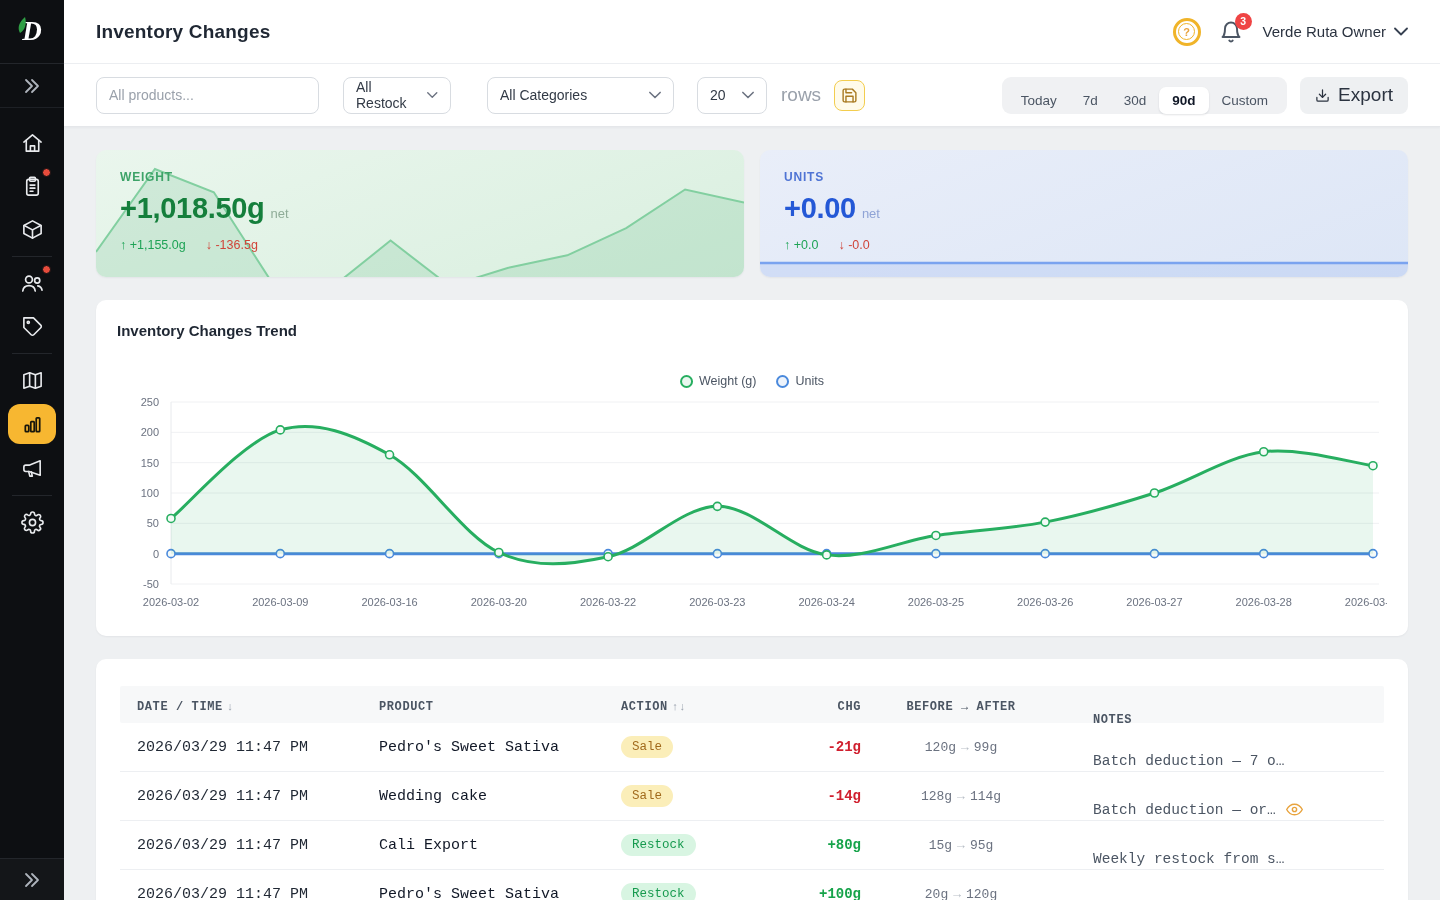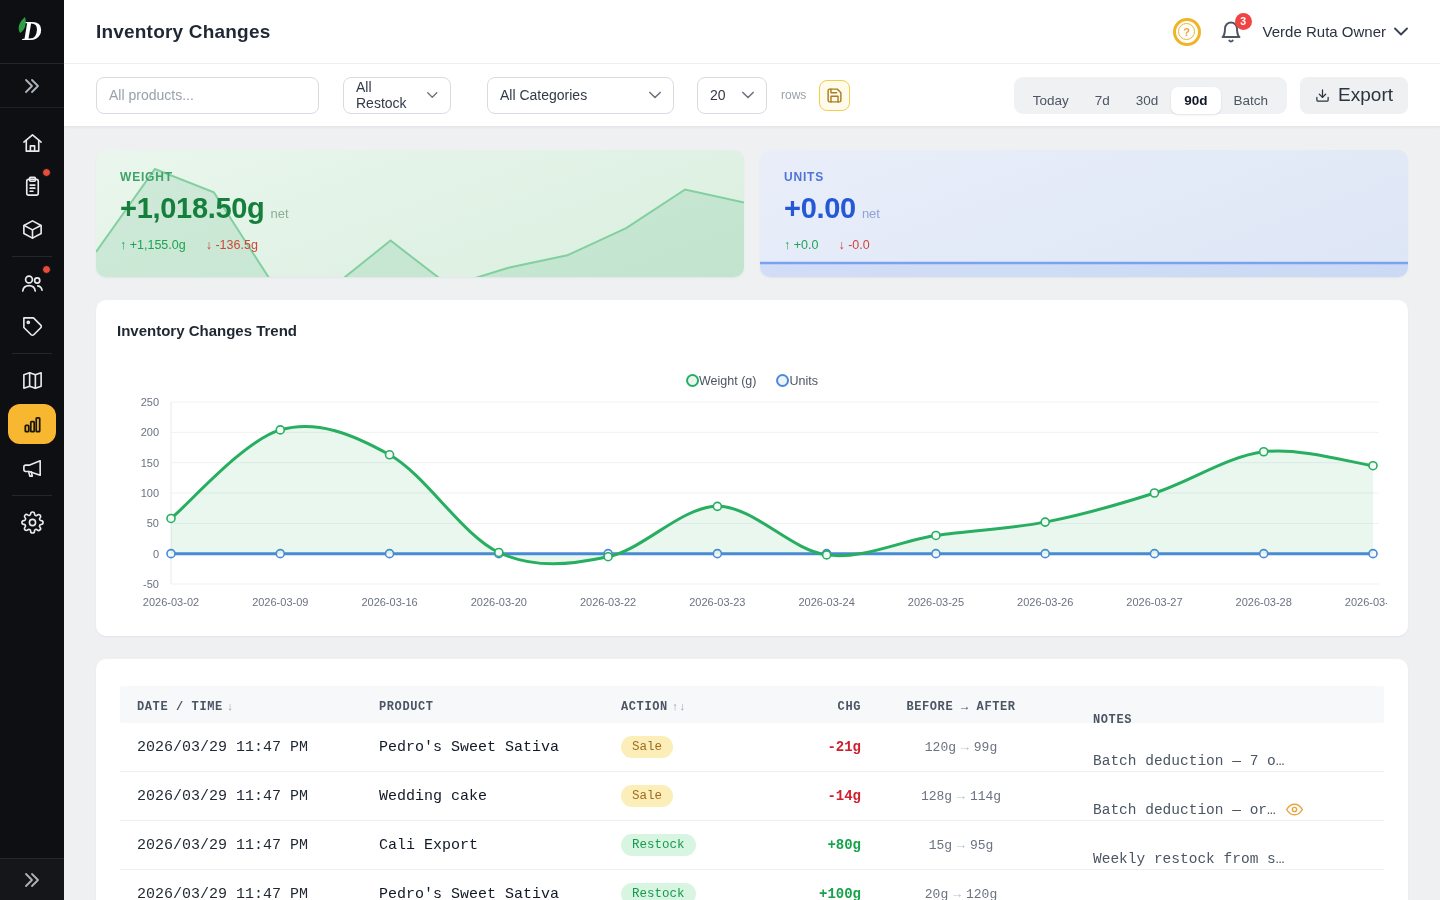--- a/index.html
+++ b/index.html
@@ -31,21 +31,21 @@
   .user-name { font-size:15px; color:#2b3340; }
 
   
   .filterbar { height:63px; background:#fff; display:flex; align-items:center; padding:0 32px; border-bottom:1px solid #e5e7ea; box-shadow:0 1px 2px rgba(15,23,42,.04); position:relative; z-index:5; }
   .search-input { width:223px; height:37px; border:1px solid #d8dce1; border-radius:8px; padding:0 12px; font-size:14px; color:#374151; font-family:inherit; outline:none; }
   .search-input::placeholder { color:#9aa1ab; }
   .sel { height:37px; border:1px solid #d8dce1; border-radius:8px; background:#fff; display:flex; align-items:center; justify-content:space-between; padding:0 12px; font-size:14px; color:#323a46; cursor:pointer; gap:10px; }
   .sel-actions { width:108px; margin-left:24px; }
   .sel-categories { width:187px; margin-left:36px; }
   .sel-rows { width:70px; margin-left:23px; }
-  .rows-label { font-size:12px; color:#9aa1ab; margin-left:14px; }
+  .rows-label { font-size:19px; color:#9aa1ab; margin-left:14px; }
   .save-btn { width:31px; height:31px; margin-left:13px; border:1.5px solid #f3cd4e; background:#fffbea; border-radius:8px; display:flex; align-items:center; justify-content:center; cursor:pointer; color:#a97b22; }
   .fb-right { margin-left:auto; display:flex; align-items:center; gap:13px; }
   .range-group { background:#f0f1f3; border-radius:9px; height:37px; display:flex; align-items:flex-end; padding:0 6px; }
   .range-btn { border:none; background:transparent; font-family:inherit; font-size:13.5px; color:#4b5563; padding:6px 13px; border-radius:7px; cursor:pointer; }
   .range-btn.active { background:#fff; color:#111827; font-weight:bold; box-shadow:0 1px 2px rgba(15,23,42,.12); }
   .export-btn { height:37px; background:#eef0f2; border:none; border-radius:8px; font-family:inherit; font-size:19px; color:#2b3340; display:flex; align-items:center; gap:8px; padding:0 15px; cursor:pointer; }
 
   
   .content { padding:23px 32px 0 32px; }
   .stat-row { display:flex; gap:16px; margin-bottom:23px; }
@@ -65,21 +65,21 @@
   .weight .stat-net { color:#8fac98; }
   .units .stat-net { color:#8fa3d6; }
   .stat-updown { margin-top:13px; display:flex; gap:20px; font-size:12.5px; }
   .stat-up { color:#1ea356; }
   .stat-down { color:#d0453a; }
 
   
   .chart-card { background:#fff; border-radius:10px; height:336px; margin-bottom:23px; box-shadow:0 1px 2px rgba(15,23,42,.05); position:relative; padding:22px 21px 0 21px; }
   .chart-title { font-size:15px; font-weight:bold; color:#1f2733; }
   .legend { position:absolute; top:74px; left:50%; transform:translateX(-50%); display:flex; gap:20px; align-items:center; }
-  .legend-item { display:flex; align-items:flex-start; gap:0; cursor:pointer; }
+  .legend-item { display:flex; align-items:flex-end; gap:6px; cursor:pointer; }
   .legend-swatch { width:13px; height:13px; border-radius:50%; border:2px solid; }
   .legend-label { font-size:12.5px; color:#4b5563; }
   .chart-plot { position:absolute; left:21px; top:92px; }
 
   
   .table-card { background:#fff; border-radius:10px; box-shadow:0 1px 2px rgba(15,23,42,.05); padding:27px 24px 10px 24px; height:262px; overflow:hidden; }
   .t-head, .t-row { display:grid; grid-template-columns:242px 242px 150px 90px 200px 1fr; align-items:center; padding:0 10px 0 17px;font-family:Liberation Mono, monospace; }
   .t-head { background:#f7f8f9; height:37px; border-radius:2px; }
   .t-head .th { font-size:12px; font-weight:bold; letter-spacing:.6px; color:#4b5563; }
   .th-sort { color:#9ca3af; font-weight:normal; font-size:11px; margin-left:4px; }
@@ -244,21 +244,21 @@
           <path d="M17 21v-8H7v8"></path>
           <path d="M7 3v5h8"></path>
         </svg>
     </button>
     <div class="fb-right">
       <div class="range-group">
           <button class="range-btn">Today</button>
           <button class="range-btn">7d</button>
           <button class="range-btn">30d</button>
           <button class="range-btn active">90d</button>
-          <button class="range-btn">Batch</button>
+          <button class="range-btn">Custom</button>
         </div>
       <button class="export-btn">
         <svg width="15" height="15" viewBox="0 0 24 24" fill="none" stroke="#2b3340" stroke-width="2" stroke-linecap="round" stroke-linejoin="round">
             <path d="M21 15v4a2 2 0 0 1-2 2H5a2 2 0 0 1-2-2v-4"></path>
             <path d="M7 10l5 5 5-5"></path>
             <path d="M12 15V3"></path>
           </svg>
         <span>Export</span>
       </button>
     </div>

